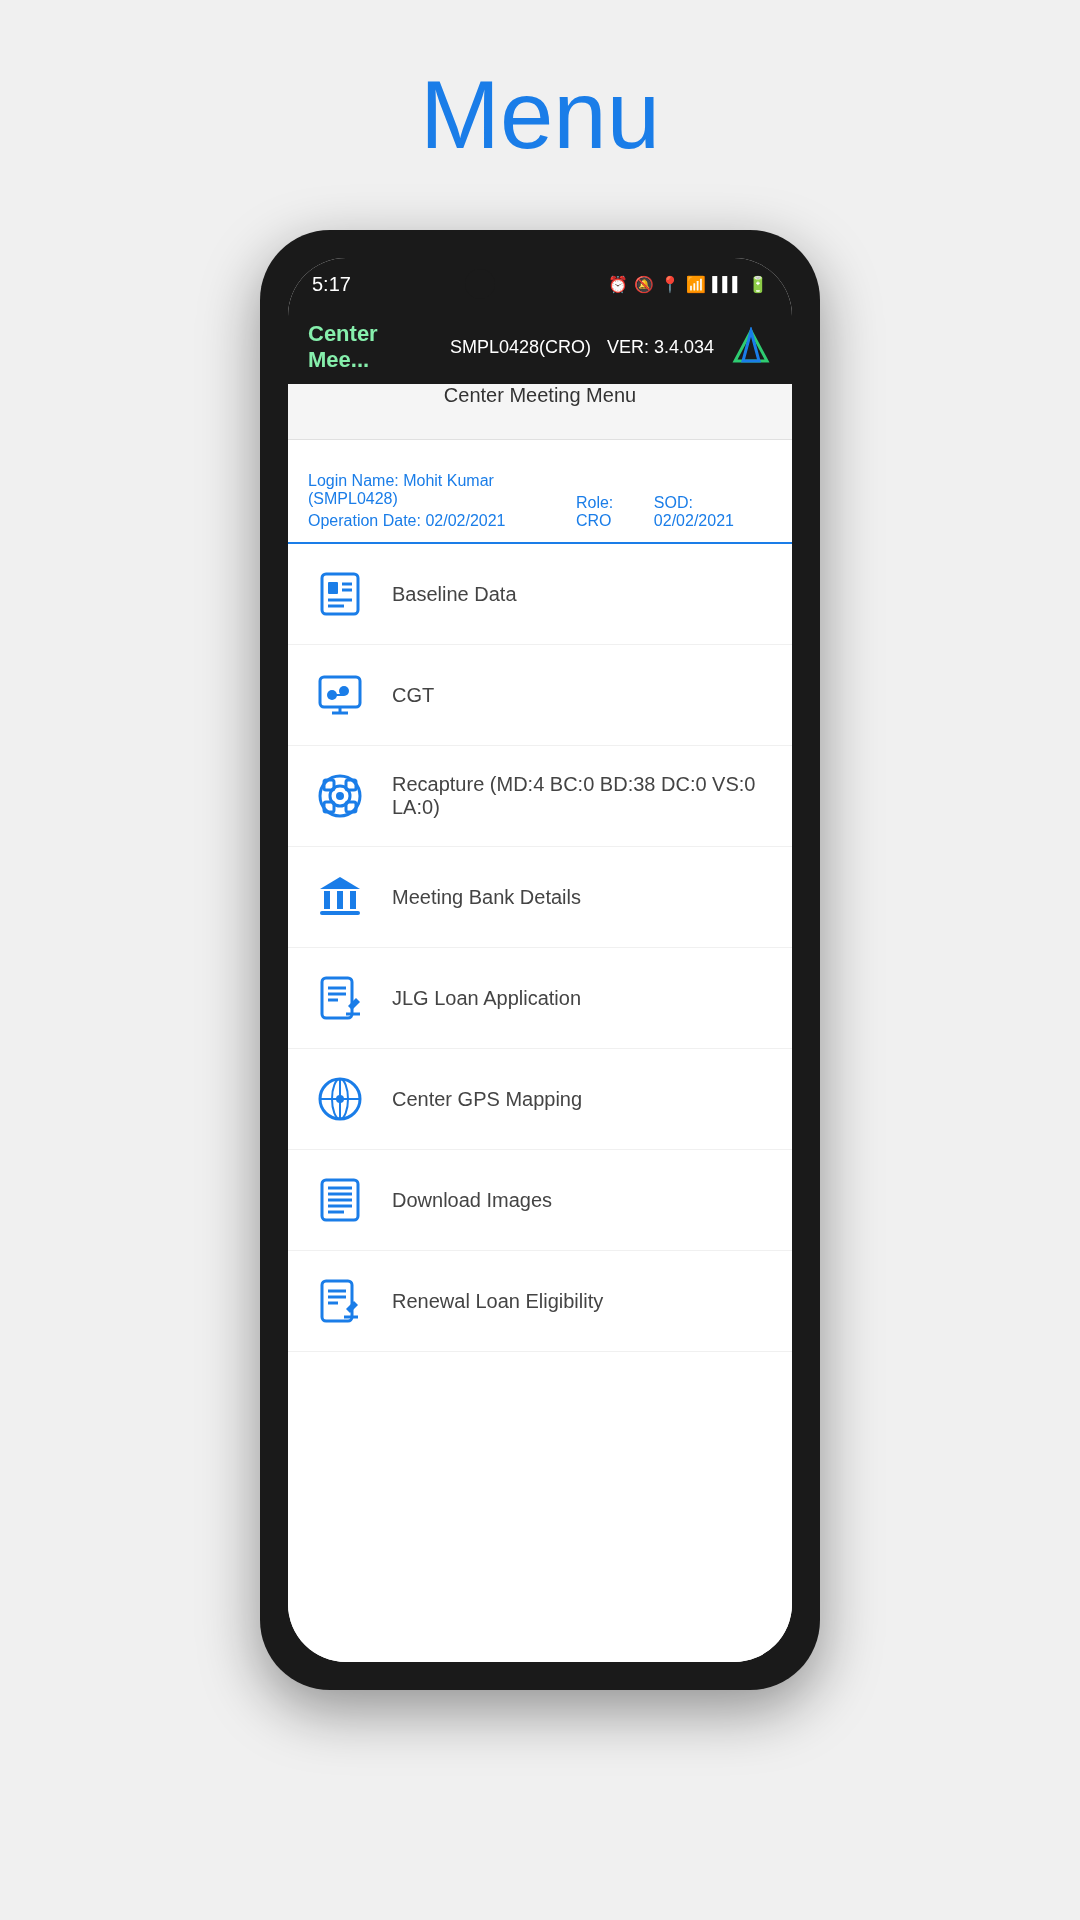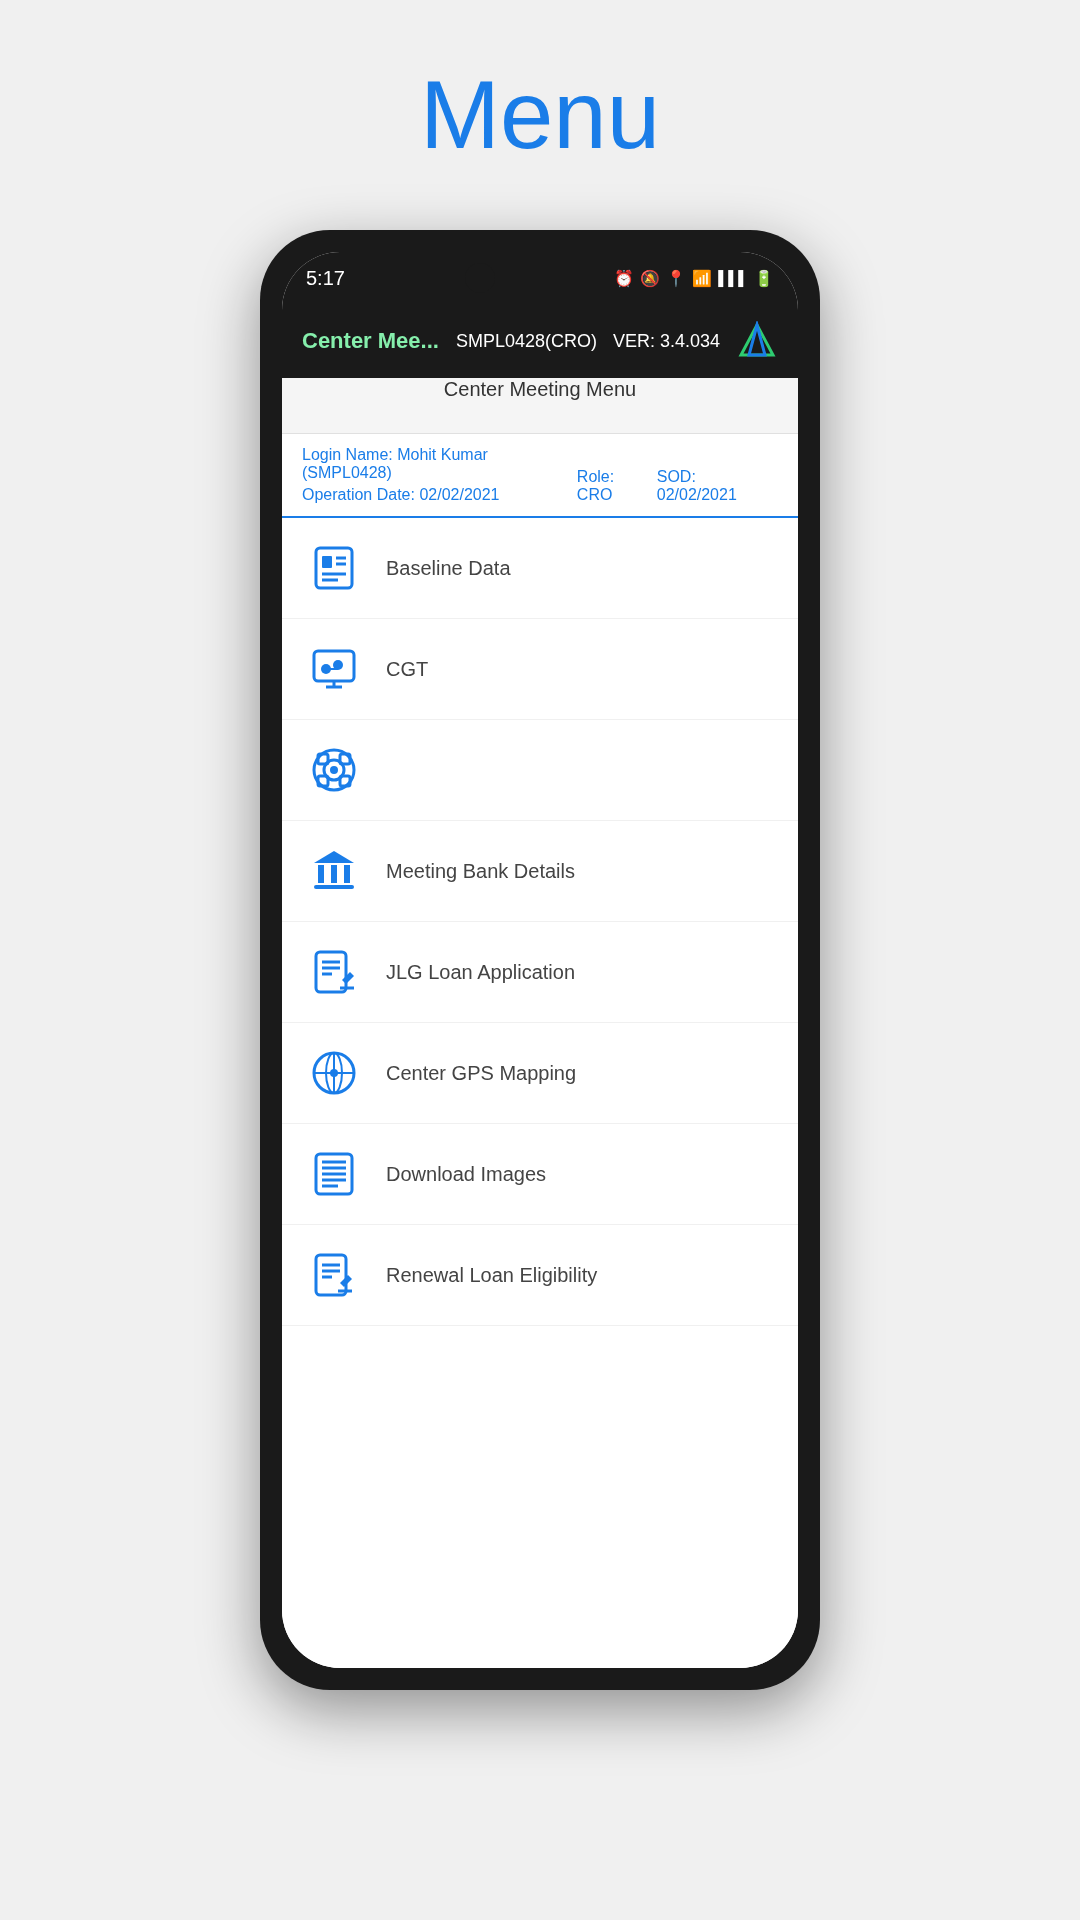--- a/index.html
+++ b/index.html
@@ -22,21 +22,21 @@
       margin-top: 60px;
       margin-bottom: 60px;
     }
 
     
     .phone-frame {
       width: 560px;
       height: 1460px;
       background: #1a1a1a;
       border-radius: 70px;
-      padding: 22px;
+      padding: 28px;
       box-shadow: 0 20px 60px rgba(0,0,0,0.4);
       position: relative;
     }
 
     .phone-inner {
       width: 100%;
       height: 100%;
       background: #ffffff;
       border-radius: 58px;
       overflow: hidden;
@@ -138,20 +138,21 @@
       padding: 12px 20px;
       display: flex;
       justify-content: space-between;
       flex-shrink: 0;
     }
 
     .user-info-left {
       display: flex;
       flex-direction: column;
       gap: 4px;
+      margin-top: 20px;
     }
 
     .user-info-text {
       color: #1a7de8;
       font-size: 16px;
       font-weight: 500;
     }
 
     .user-info-right {
       display: flex;
@@ -285,20 +286,21 @@
           <svg viewBox="0 0 24 24" xmlns="http://www.w3.org/2000/svg">
             <circle cx="12" cy="12" r="10" fill="none" stroke="#1a7de8" stroke-width="1.5"></circle>
             <circle cx="12" cy="12" r="5" fill="none" stroke="#1a7de8" stroke-width="1.5"></circle>
             <circle cx="12" cy="12" r="2" fill="#1a7de8"></circle>
             <rect x="4" y="4" width="5" height="5" rx="1" fill="none" stroke="#1a7de8" stroke-width="1.5"></rect>
             <rect x="15" y="4" width="5" height="5" rx="1" fill="none" stroke="#1a7de8" stroke-width="1.5"></rect>
             <rect x="4" y="15" width="5" height="5" rx="1" fill="none" stroke="#1a7de8" stroke-width="1.5"></rect>
             <rect x="15" y="15" width="5" height="5" rx="1" fill="none" stroke="#1a7de8" stroke-width="1.5"></rect>
           </svg>
         </div>
+        <span class="menu-item-label">Recapture (MD:4  BC:0 BD:38 DC:0 VS:0 LA:0)</span>
       </div>
 
       <div class="menu-item">
         <div class="menu-item-icon">
           <svg viewBox="0 0 24 24" xmlns="http://www.w3.org/2000/svg">
             <polygon points="12,2 22,8 2,8" fill="#1a7de8"></polygon>
             <rect x="4" y="9" width="3" height="9" fill="#1a7de8"></rect>
             <rect x="10.5" y="9" width="3" height="9" fill="#1a7de8"></rect>
             <rect x="17" y="9" width="3" height="9" fill="#1a7de8"></rect>
             <rect x="2" y="19" width="20" height="2" rx="1" fill="#1a7de8"></rect>

